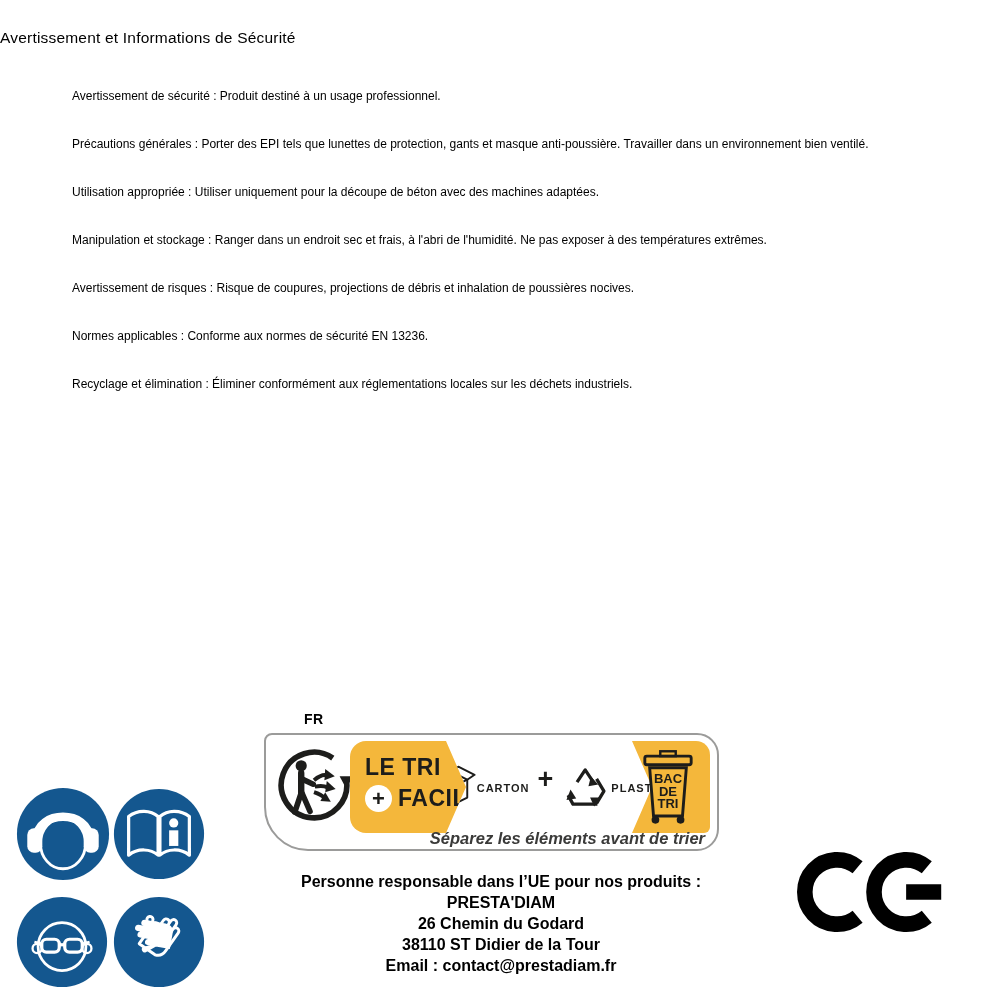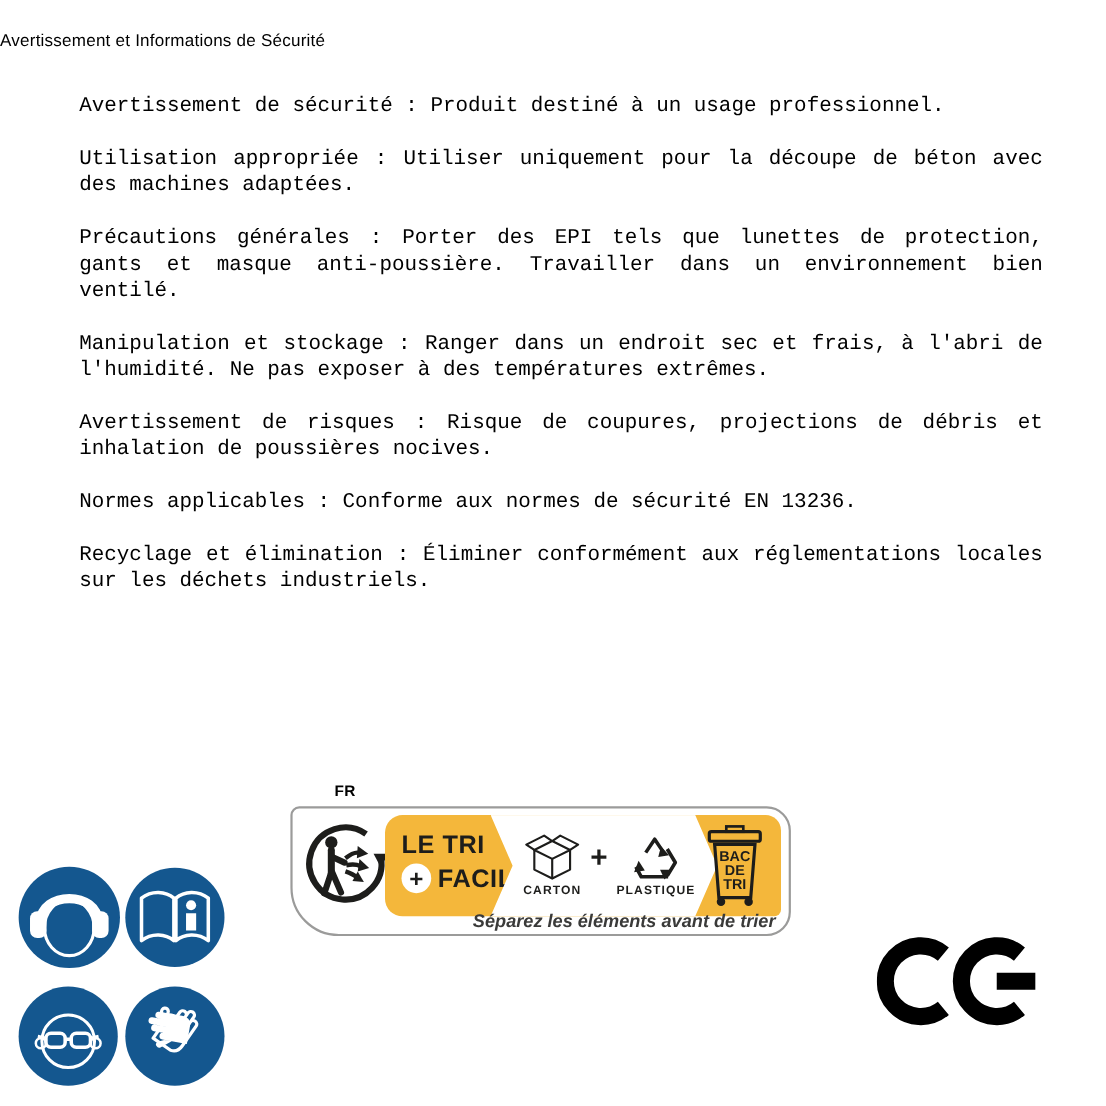--- a/index.html
+++ b/index.html
@@ -8,21 +8,21 @@
     font-family:"Liberation Sans","DejaVu Sans",sans-serif;color:#000;
   }
   
   .doc-title{
     position:absolute;left:0;top:29px;width:100%;
     font-size:15.5px;font-weight:normal;letter-spacing:.2px;
   }
   
   .content{position:absolute;left:72px;top:84px;width:876px;}
   .content p{
-    margin:0 0 24px 0;font-size:19px;line-height:24px;text-align:justify;font-family:Liberation Mono, monospace;
+    margin:0 0 24px 0;font-size:12px;line-height:24px;text-align:justify;
   }
   
   .picto{position:absolute;}
   .picto svg{display:block;}
   
   .fr-code{position:absolute;left:268px;top:711px;font-size:14px;font-weight:bold;letter-spacing:.5px;margin-left:36px;}
   .tri-label{
     position:absolute;left:264px;top:733px;width:455px;height:118px;box-sizing:border-box;
     background:#fff;border:2px solid var(--label-border,#9b9b9a);
     border-radius:8px 22px 22px 44px;
@@ -39,21 +39,21 @@
     width:27px;height:27px;border-radius:50%;background:#fff;
     display:flex;align-items:center;justify-content:center;
     font-size:22px;font-weight:800;color:var(--ink,#1d1d1b);line-height:1;
   }
   .tri-text .facile{font-size:23px;font-weight:800;letter-spacing:.5px;}
   .tri-chevron{
     position:absolute;left:96px;top:0;width:206px;height:92px;background:#fff;
     clip-path:polygon(0 0,186px 0,206px 46px,186px 92px,0 92px,20px 46px);
     display:flex;align-items:center;justify-content:center;padding-left:10px;box-sizing:border-box;
   }
-  .mat{display:flex;flex-direction:column;align-items:center;}
+  .mat{display:flex;align-items:center;}
   .mat-label{font-size:11px;font-weight:bold;letter-spacing:1px;color:var(--ink,#1d1d1b);margin-top:2px;}
   .mat-plus{font-size:27px;font-weight:800;color:var(--ink,#1d1d1b);margin:0 8px 16px;}
   .bin{position:absolute;right:14px;top:7px;}
   .tri-footer{
     position:absolute;right:12px;bottom:1px;
     font-size:16.5px;font-weight:bold;font-style:italic;color:#3a3a39;
   }
   
   .contact{
     position:absolute;left:245px;top:871px;width:512px;text-align:center;
@@ -64,22 +64,22 @@
 </style>
 </head>
 <body>
 
 <div id="page">
 
   <div class="doc-title">Avertissement et Informations de Sécurité</div>
 
   <div class="content">
     <p>Avertissement de sécurité : Produit destiné à un usage professionnel.</p>
+    <p>Précautions générales : Porter des EPI tels que lunettes de protection, gants et masque anti-poussière. Travailler dans un environnement bien ventilé.</p>
     <p>Utilisation appropriée : Utiliser uniquement pour la découpe de béton avec des machines adaptées.</p>
-    <p>Précautions générales : Porter des EPI tels que lunettes de protection, gants et masque anti-poussière. Travailler dans un environnement bien ventilé.</p>
     <p>Manipulation et stockage : Ranger dans un endroit sec et frais, à l'abri de l'humidité. Ne pas exposer à des températures extrêmes.</p>
     <p>Avertissement de risques : Risque de coupures, projections de débris et inhalation de poussières nocives.</p>
     <p>Normes applicables : Conforme aux normes de sécurité EN 13236.</p>
     <p>Recyclage et élimination : Éliminer conformément aux réglementations locales sur les déchets industriels.</p>
   </div>
 
   <div class="picto" style="left:16px;top:787px;">
     <svg width="94" height="94" viewBox="0 0 100 100">
       <circle cx="50" cy="50" r="49" fill="var(--safety-blue)"></circle>
       <ellipse cx="50" cy="60" rx="24" ry="27" fill="none" stroke="#fff" stroke-width="3"></ellipse>
@@ -203,20 +203,27 @@
             <text x="29" y="48">DE</text>
             <text x="29" y="61">TRI</text>
           </g>
         </svg>
       </div>
     </div>
 
     <div class="tri-footer">Séparez les éléments avant de trier</div>
   </div>
 
+  <div class="contact">
+    <div>Personne responsable dans l’UE pour nos produits :</div>
+    <div>PRESTA'DIAM</div>
+    <div>26 Chemin du Godard</div>
+    <div>38110 ST Didier de la Tour</div>
+    <div>Email : contact@prestadiam.fr</div>
+  </div>
 
   <div class="ce" aria-label="CE">
     <svg width="152" height="100" viewBox="0 0 156 100">
       <g fill="none" stroke="#000" stroke-width="16">
         <path d="M62.2,24.7 A33,33 0 1 0 62.2,75.3"></path>
         <path d="M133.2,24.7 A33,33 0 1 0 133.2,75.3"></path>
         <path d="M112,50 h36"></path>
       </g>
     </svg>
   </div>

